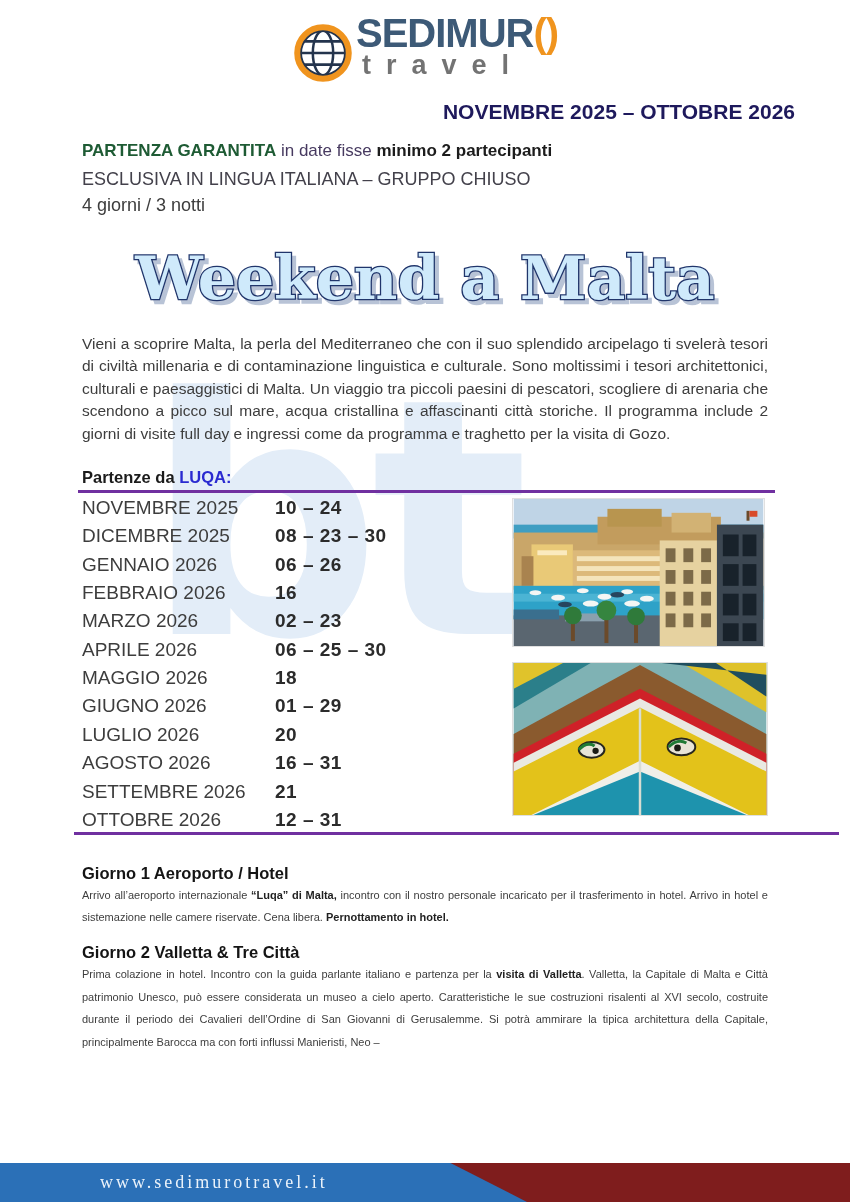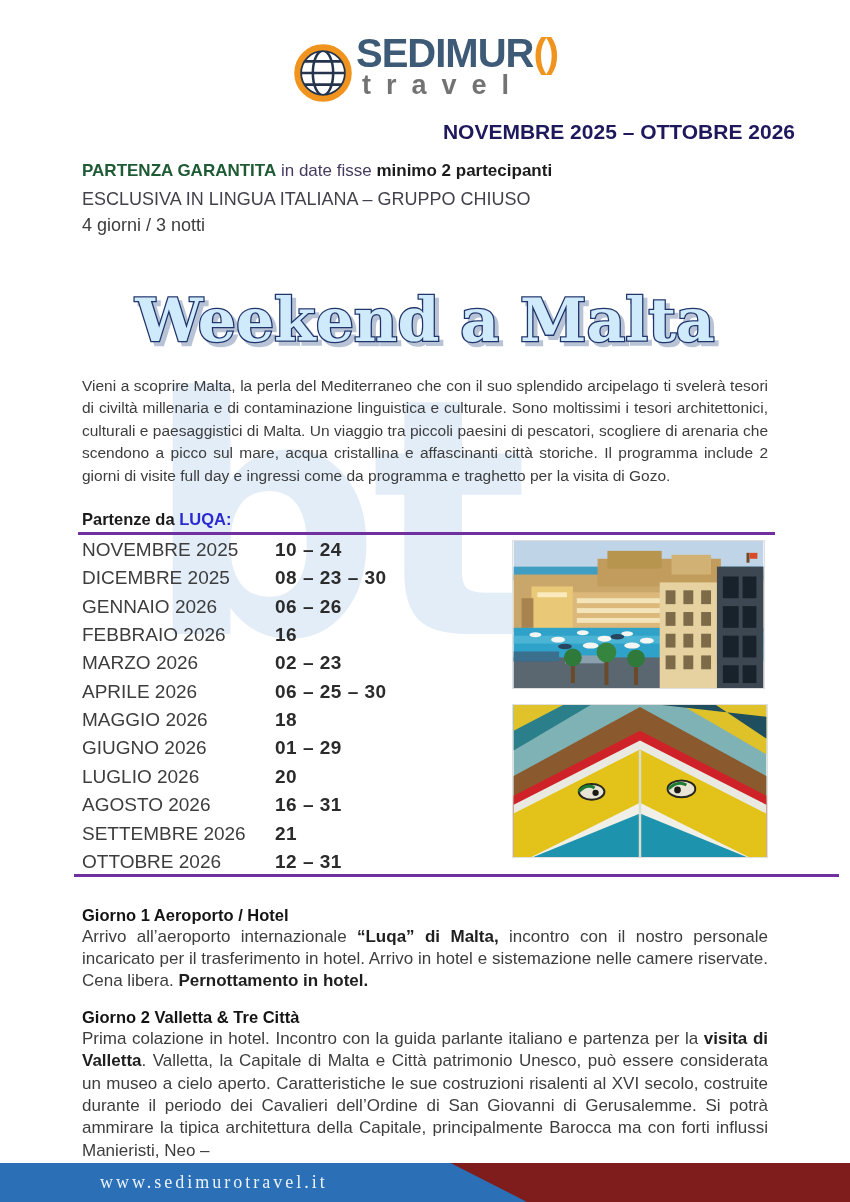--- a/index.html
+++ b/index.html
@@ -11,21 +11,21 @@
   }
   
   .watermark {
     position:absolute; left:145px; top:355px; z-index:0;
     font-family:"DejaVu Sans", sans-serif; font-weight:bold;
     font-size:330px; line-height:1; color:#e3edf8; letter-spacing:-10px;
     user-select:none;
   }
   .layer { position:relative; z-index:1; }
   
-  .logo-row { padding-top:34px; display:flex; justify-content:center; }
+  .logo-row { padding-top:14px; display:flex; justify-content:center; }
   .logo { display:flex; align-items:flex-start; }
   .logo svg { margin-top:8px; }
   .logo-text { margin-left:2px; }
   .brand-line {
     font-family:"Liberation Sans", sans-serif; font-weight:bold;
     font-size:40px; line-height:38px; color:#3d5a77; letter-spacing:-1px;
   }
   .brand-line .orange { color:#f0941e; }
   .brand-sub {
     font-family:"Liberation Sans", sans-serif; font-weight:bold;
@@ -38,21 +38,21 @@
   }
   
   .content { padding:0 82px; margin-top:17px; }
   .line1 { font-size:17px; margin-bottom:8px; }
   .line1 .green { color:#1e5b34; font-weight:bold; }
   .line1 .violet { color:#473a60; }
   .line1 .bold-black { color:#1c1c1c; font-weight:bold;margin-top:10px; }
   .line2 { font-size:18px; color:#43414b; margin-bottom:5px; }
   .line3 { font-size:18px; color:#3d3d3d; }
   
-  .title-wrap { text-align:right; margin-top:43px; margin-bottom:4px; }
+  .title-wrap { text-align:right; margin-top:21px; margin-bottom:4px; }
   .title-wrap svg text {
     font-family:"DejaVu Serif","Liberation Serif",serif; font-weight:bold;
   }
   
   .desc {
     margin-top:8px; font-size:15.5px; line-height:22.4px; color:#3d3d3d;
     text-align:justify;
   }
   
   .dep-heading { margin-top:23px; font-size:16.5px; font-weight:bold; color:#1b1b1b; }
@@ -64,21 +64,21 @@
   .dep-row { display:flex; align-items:center; height:28.4px; font-size:19px; }
   .dep-month { width:193px; color:#3d3d3d; }
   .dep-dates { font-weight:bold; color:#2b2b2b; letter-spacing:0.5px; }
   .photos { position:absolute; left:430px; top:4px; width:256px; }
   .photo { display:block; border:1px solid #e0e0e0; background:#fff; }
   .photo + .photo { margin-top:15px; }
   
   .day { margin-top:29px; }
   .day + .day { margin-top:15px; }
   .day-heading { font-size:16.5px; font-weight:bold; color:#141414; margin-bottom:1px; }
-  .day-body { font-size:17px; line-height:22.4px; color:#3d3d3d; text-align:justify; }
+  .day-body { font-size:11px; line-height:22.4px; color:#3d3d3d; text-align:justify; }
   .day-body b { color:#1f1f1f; }
   
   .footer {
     position:absolute; left:0; bottom:0; width:850px; height:39px; z-index:2;
     background:#7f1d1d;
   }
   .footer-dark {
     position:absolute; inset:0; background:#2b70b7;
     clip-path:polygon(0 0, 53% 0, 62% 100%, 0 100%);
   }

